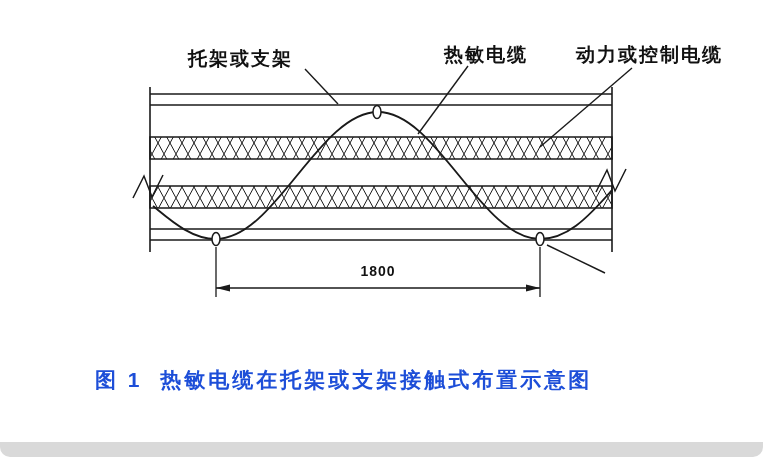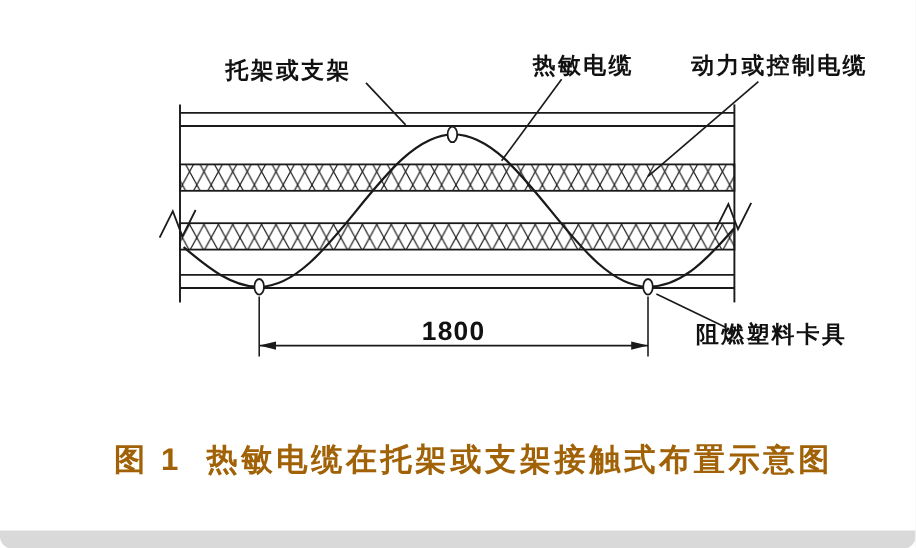--- a/index.html
+++ b/index.html
@@ -18,32 +18,32 @@
     font-size:19px;
     font-weight:600;
     letter-spacing:2px;
     color:#111;
     white-space:nowrap;
   }
   .dim-text{
     position:absolute;
     left:329px;top:263px;width:58px;
     text-align:center;
-    font-size:22px;
+    font-size:14px;
     font-weight:700;
     letter-spacing:1px;
   }
   .caption{
     position:absolute;
     left:95px;top:366px;
-    font-size:26px;
+    font-size:21px;
     font-weight:700;
     letter-spacing:3px;
     white-space:pre;
-    color:#a16207;
+    color:#1d4ed8;
   }
   .footer-bar{
     position:absolute;
     left:0;bottom:0;
     width:763px;height:15px;
     background:#d9d9d9;
     border-radius:0 0 10px 10px;
   }
 </style>
 </head>
@@ -109,21 +109,20 @@
         <polygon points="520,288 506,284.5 506,291.5" fill="#1a1a1a" stroke="none"></polygon>
       </g>
     </svg>
 
     <div class="lbl" style="left:168px;top:46px">托架或支架</div>
 
     <div class="lbl" style="left:556px;top:42px">动力或控制电缆</div>
 
     <div class="lbl" style="left:424px;top:42px">热敏电缆</div>
 
-    <div class="lbl" style="left:560px;top:266px">阻燃塑料卡具</div>
 
     <div class="dim-text">1800</div>
   </div>
 
   <div class="caption">图 1  热敏电缆在托架或支架接触式布置示意图</div>
 
   <div class="footer-bar"></div>
 </div>
 
 </body></html>

